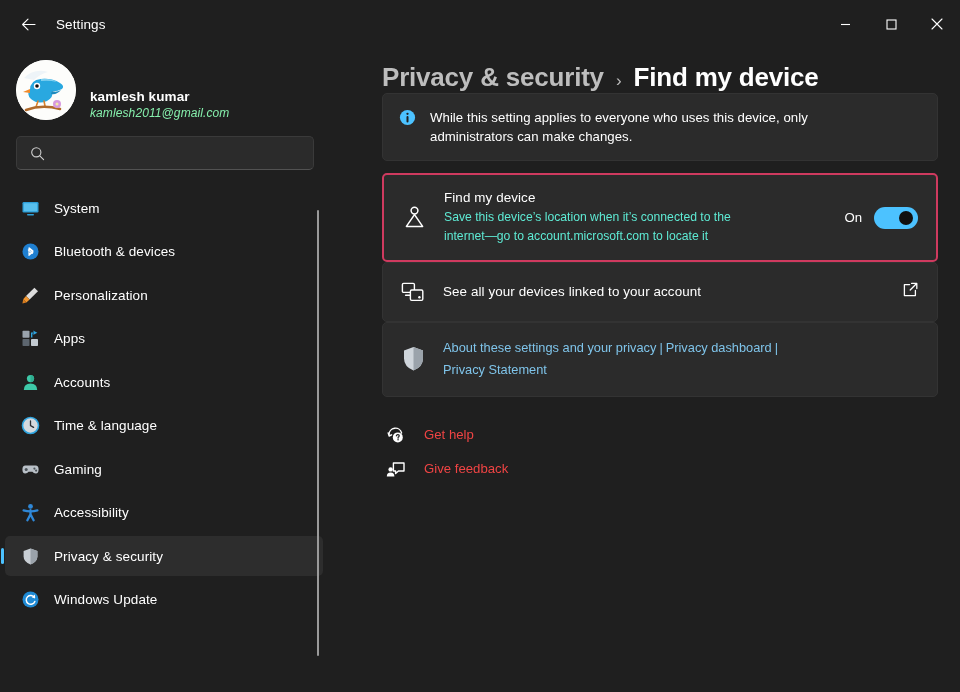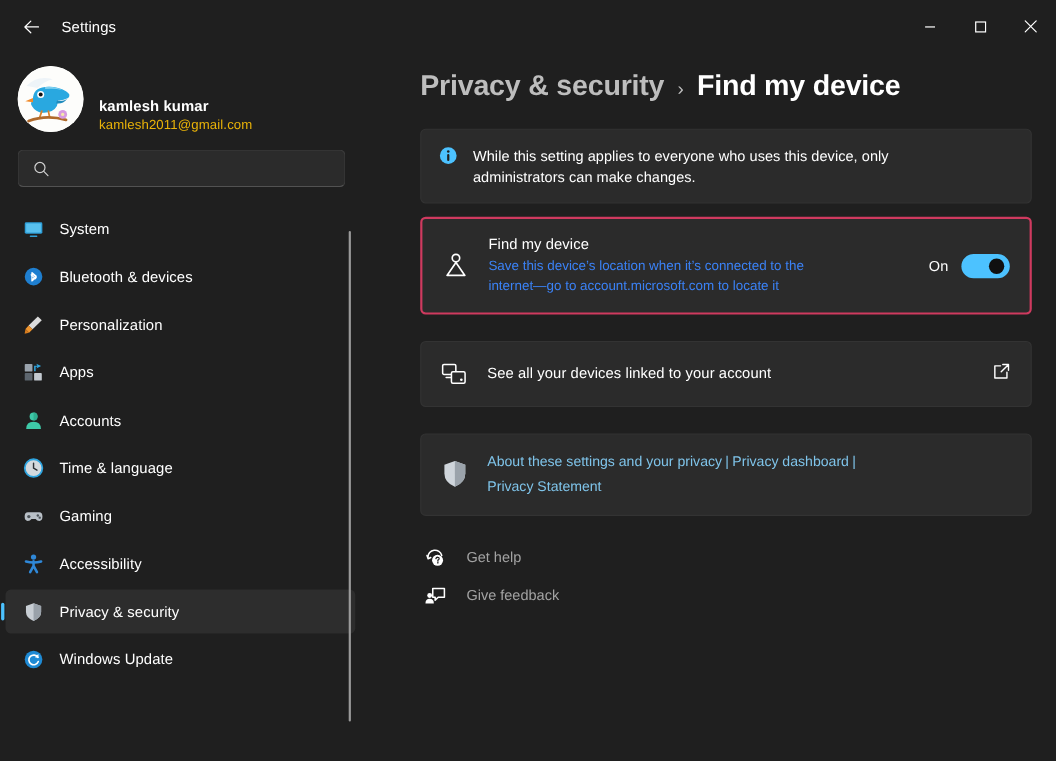--- a/index.html
+++ b/index.html
@@ -29,21 +29,21 @@
 
   
   .sidebar { width: 330px; flex: none; position: relative; display: flex; flex-direction: column; }
   .profile { display: flex; align-items: flex-end; padding: 12px 0 14px 16px; gap: 14px; cursor: pointer; }
   .avatar {
     width: 60px; height: 60px; border-radius: 50%;
     background: #fdfdfb; flex: none; position: relative; overflow: hidden;
   }
   .profile-text { display: flex; flex-direction: column; gap: 2px; min-width: 0; }
   .profile-name { font-size: 13.5px; color: #ffffff; font-weight: 600; letter-spacing: .1px; }
-  .profile-email { font-size: 12px; color: #eab308; letter-spacing: .1px; }
+  .profile-email { font-size: 12px; color: #86efac; letter-spacing: .1px; font-style: italic; }
 
   .searchwrap { padding: 0 16px; margin-top: 2px; }
   .searchbox {
     height: 34px; background: #2b2b2b; border: 1px solid #3a3a3a;
     border-bottom-color: #525252;
     border-radius: 5px; display: flex; align-items: center;
     padding: 0 10px 0 13px; cursor: text;
   }
   .searchbox input {
     flex: 1; background: transparent; border: none; outline: none;
@@ -71,32 +71,32 @@
 
   
   .main { flex: 1; min-width: 0; padding: 0 22px 0 52px; overflow: hidden; }
   .breadcrumb { display: flex; align-items: baseline; gap: 12px; padding-top: 14px; }
   .crumb-parent { font-size: 26px; color: #bdbdbd; font-weight: 600; letter-spacing: -.2px; cursor: pointer; }
   .crumb-sep { font-size: 17px; color: #bdbdbd; }
   .crumb-current { font-size: 26px; color: #ffffff; font-weight: 600; letter-spacing: -.2px; }
 
   .card {
     background: #2b2b2b; border: 1px solid #333333; border-radius: 5px;
-    margin-top: 24px; position: relative;
+    margin-top: 0; position: relative;
   }
   .card.banner { padding: 14px 18px 14px 16px; display: flex; gap: 14px; align-items: flex-start; }
   .banner-text { font-size: 13.2px; color: #ffffff; line-height: 1.45; letter-spacing: .05px; max-width: 450px; }
 
   .card.highlighted { border: 2px solid #cf3a5f; margin-top: 12px; }
 
   .row-setting { display: flex; align-items: center; padding: 15px 18px 15px 16px; gap: 16px; min-height: 60px; }
   .row-icon { width: 28px; flex: none; display: flex; align-items: center; justify-content: center; }
   .row-main { flex: 1; min-width: 0; display: flex; flex-direction: column; gap: 3px; }
   .row-title { font-size: 13.4px; color: #ffffff; letter-spacing: .1px; }
-  .row-desc { font-size: 12.2px; color: #3b82f6; line-height: 1.5; max-width: 300px; }
+  .row-desc { font-size: 12.2px; color: #5eead4; line-height: 1.5; max-width: 300px; }
   .toggle-area { display: flex; align-items: center; gap: 12px; flex: none; }
   .toggle-label { font-size: 13.2px; color: #ffffff; }
   .toggle {
     width: 44px; height: 22px; border-radius: 11px; background: #4cc2ff;
     position: relative; cursor: pointer; flex: none;
   }
   .toggle .knob {
     position: absolute; width: 14px; height: 14px; border-radius: 50%;
     background: #101010; top: 4px; right: 5px;
   }
@@ -106,21 +106,21 @@
 
   .row-resources { display: flex; align-items: center; padding: 14px 18px 14px 16px; gap: 16px; min-height: 70px; }
   .res-title { font-size: 13.2px; color: #ffffff; margin-bottom: 4px; letter-spacing: .1px; }
   .res-links { font-size: 12.8px; line-height: 1.75; max-width: 420px; }
   .res-links a { color: #7fc4ea; text-decoration: none; cursor: pointer; }
   .res-sep { color: #7fc4ea; padding: 0 3px; }
 
   .footlinks { margin-top: 28px; display: flex; flex-direction: column; gap: 14px; padding-left: 4px; }
   .footlink { display: flex; align-items: center; gap: 18px; cursor: pointer; }
   .footlink .fl-icon { width: 20px; display: flex; align-items: center; justify-content: center; flex: none; }
-  .footlink .fl-text { font-size: 13.2px; color: #a3a3a3; }
+  .footlink .fl-text { font-size: 13.2px; color: #ef4444; }
 </style>
 </head>
 <body>
 
 <div class="window">
 
   <div class="titlebar">
     <div class="back-btn">
       <svg width="17" height="17" viewBox="0 0 17 17">
         <path d="M8 3.2 L2.6 8.5 L8 13.8 M2.8 8.5 H15" stroke="#ffffff" stroke-width="1.1" fill="none" stroke-linecap="round" stroke-linejoin="round"></path>

